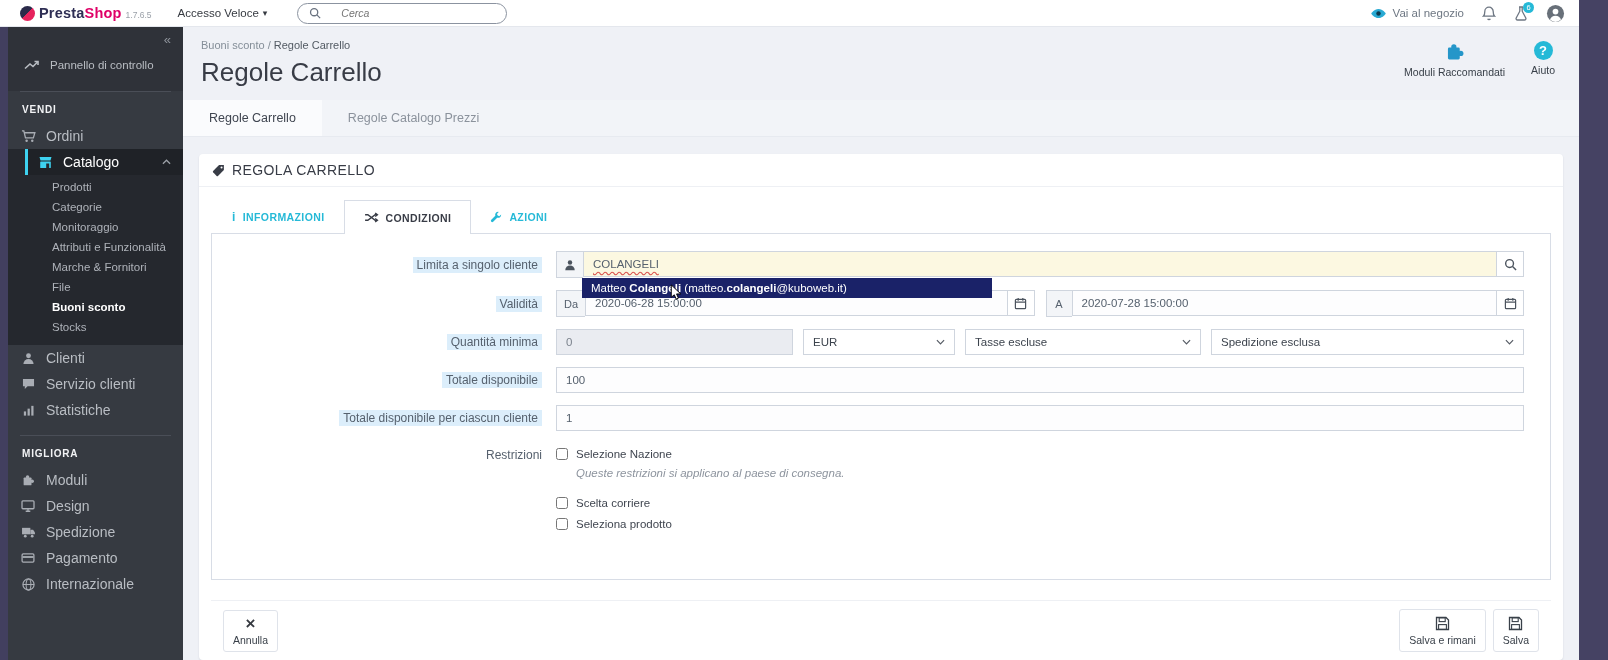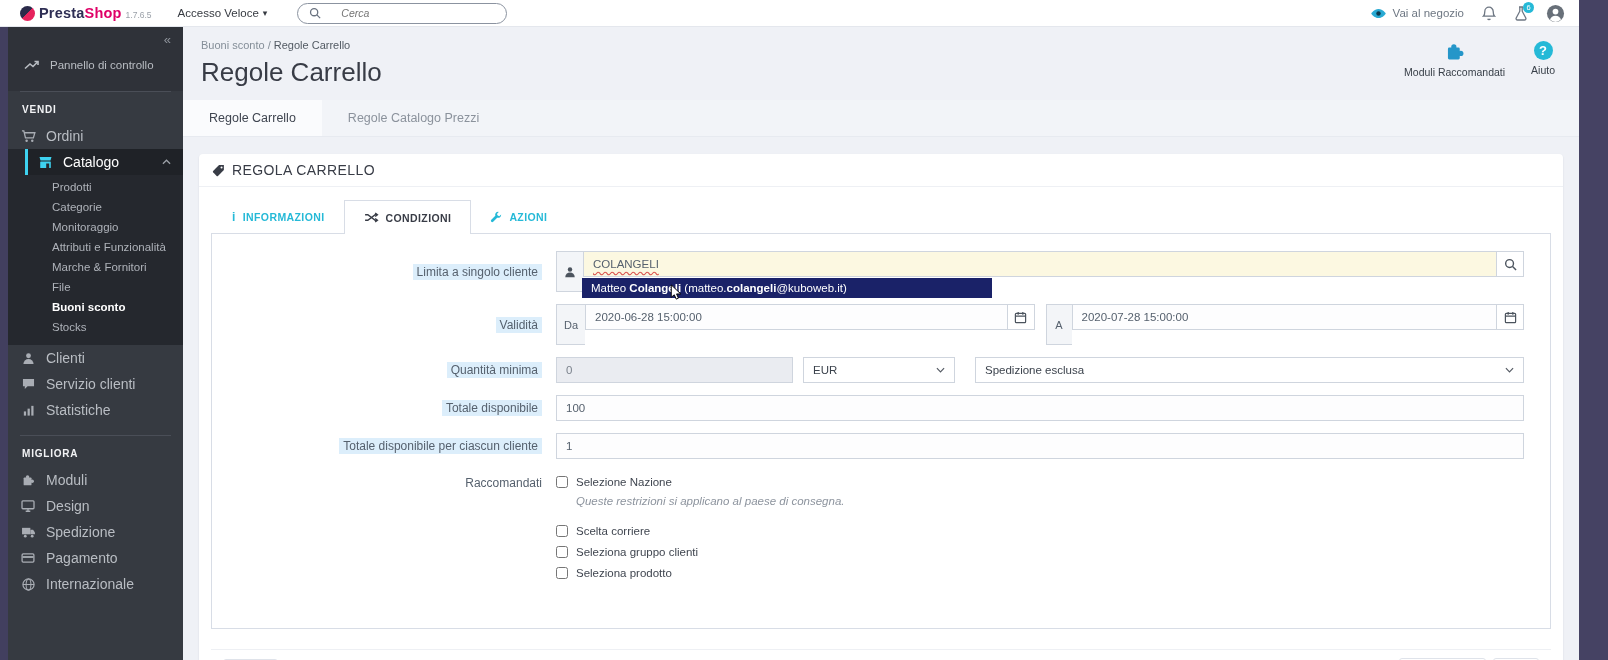--- a/index.html
+++ b/index.html
@@ -70,21 +70,21 @@
   .info-i { font-style:normal; font-weight:bold; font-size:12px; }
 
   .form-box { border:1px solid #d8dde6; margin-top:-1px; padding:17px 26px 28px; position:relative; }
   .form-row { display:flex; align-items:center; margin-bottom:12px; }
   .form-row.top { align-items:flex-start; }
   .form-label { width:318px; flex:none; text-align:right; padding-right:14px; font-size:12px; color:#56616e; line-height:26px; }
   .form-label .hl { background:#dceefb; padding:1px 4px; }
   .field-area { flex:1; display:flex; align-items:center; position:relative; max-width:978px; }
 
   .igroup { display:flex; flex:1; }
-  .addon { border:1px solid #cfd5de; background:#f3f5f8; min-width:26px; height:41px; display:flex; align-items:center; justify-content:center; padding:0 7px; font-size:11px; color:#56616e; border-right:none; }
+  .addon { border:1px solid #cfd5de; background:#f3f5f8; min-width:26px; height:27px; display:flex; align-items:center; justify-content:center; padding:0 7px; font-size:11px; color:#56616e; border-right:none; }
   .tinput { border:1px solid #cfd5de; height:26px; flex:1; padding:0 9px; font-size:11.5px; color:#56616e; background:#fdfdfe; font-family:"Liberation Sans",sans-serif; outline:none; min-width:0; }
   .btn-addon { border:1px solid #cfd5de; border-left:none; background:#fff; width:27px; height:26px; display:flex; align-items:center; justify-content:center; color:#4c545e; cursor:pointer; }
   .fake-input { display:flex; align-items:center; }
   .fake-input.yellow { background:#fcf8e1; }
   .wavy { text-decoration: underline; text-decoration-style: wavy; text-decoration-color:#d9534f; text-underline-offset:3px; }
 
   .suggestion { position:absolute; left:26px; top:27px; width:410px; background:#1a2268; color:#fff; font-size:11.5px; padding:4px 9px; z-index:5; white-space:nowrap; cursor:pointer; }
   .suggestion b { font-weight:bold; }
   .cursor { position:absolute; left:88px; top:6px; z-index:6; pointer-events:none; }
 
@@ -448,20 +448,28 @@
                 <span class="mgap"></span>
                 <div class="sel w152">
                   <span>EUR</span>
                   <span class="chev">
                       <svg width="9" height="6" viewBox="0 0 10 6">
                         <path d="M1 1l4 4 4-4" fill="none" stroke="currentColor" stroke-width="1.3"></path>
                       </svg>
                     </span>
                 </div>
                 <span class="mgap"></span>
+                <div class="sel w236">
+                  <span>Tasse escluse</span>
+                  <span class="chev">
+                      <svg width="9" height="6" viewBox="0 0 10 6">
+                        <path d="M1 1l4 4 4-4" fill="none" stroke="currentColor" stroke-width="1.3"></path>
+                      </svg>
+                    </span>
+                </div>
                 <span class="mgap"></span>
                 <div class="sel grow">
                   <span>Spedizione esclusa</span>
                   <span class="chev">
                       <svg width="9" height="6" viewBox="0 0 10 6">
                         <path d="M1 1l4 4 4-4" fill="none" stroke="currentColor" stroke-width="1.3"></path>
                       </svg>
                     </span>
                 </div>
               </div>
@@ -475,37 +483,33 @@
             </div>
 
             <div class="form-row">
               <div class="form-label"><span class="hl">Totale disponibile per ciascun cliente</span></div>
               <div class="field-area">
                 <input class="tinput" value="1" style="">
               </div>
             </div>
 
             <div class="form-row top" style="margin-top:17px">
-              <div class="form-label" style="line-height:15px">Raccomandati</div>
+              <div class="form-label" style="line-height:15px">Restrizioni</div>
               <div style="flex:1">
                 <label class="check-row">
                   <input type="checkbox" style="">
                   <span>Selezione Nazione</span>
                 </label>
                 <div class="check-note">Queste restrizioni si applicano al paese di consegna.</div>
                 <label class="check-row">
                   <input type="checkbox" style="">
                   <span>Scelta corriere</span>
                 </label>
                 <label class="check-row">
                   <input type="checkbox" style="">
-                  <span>Seleziona gruppo clienti</span>
-                </label>
-                <label class="check-row">
-                  <input type="checkbox" style="">
                   <span>Seleziona prodotto</span>
                 </label>
               </div>
             </div>
           </div>
 
           <div class="panel-footer">
             <div class="btn-stack">
               <span class="x-glyph">×</span>
               <span>Annulla</span>

